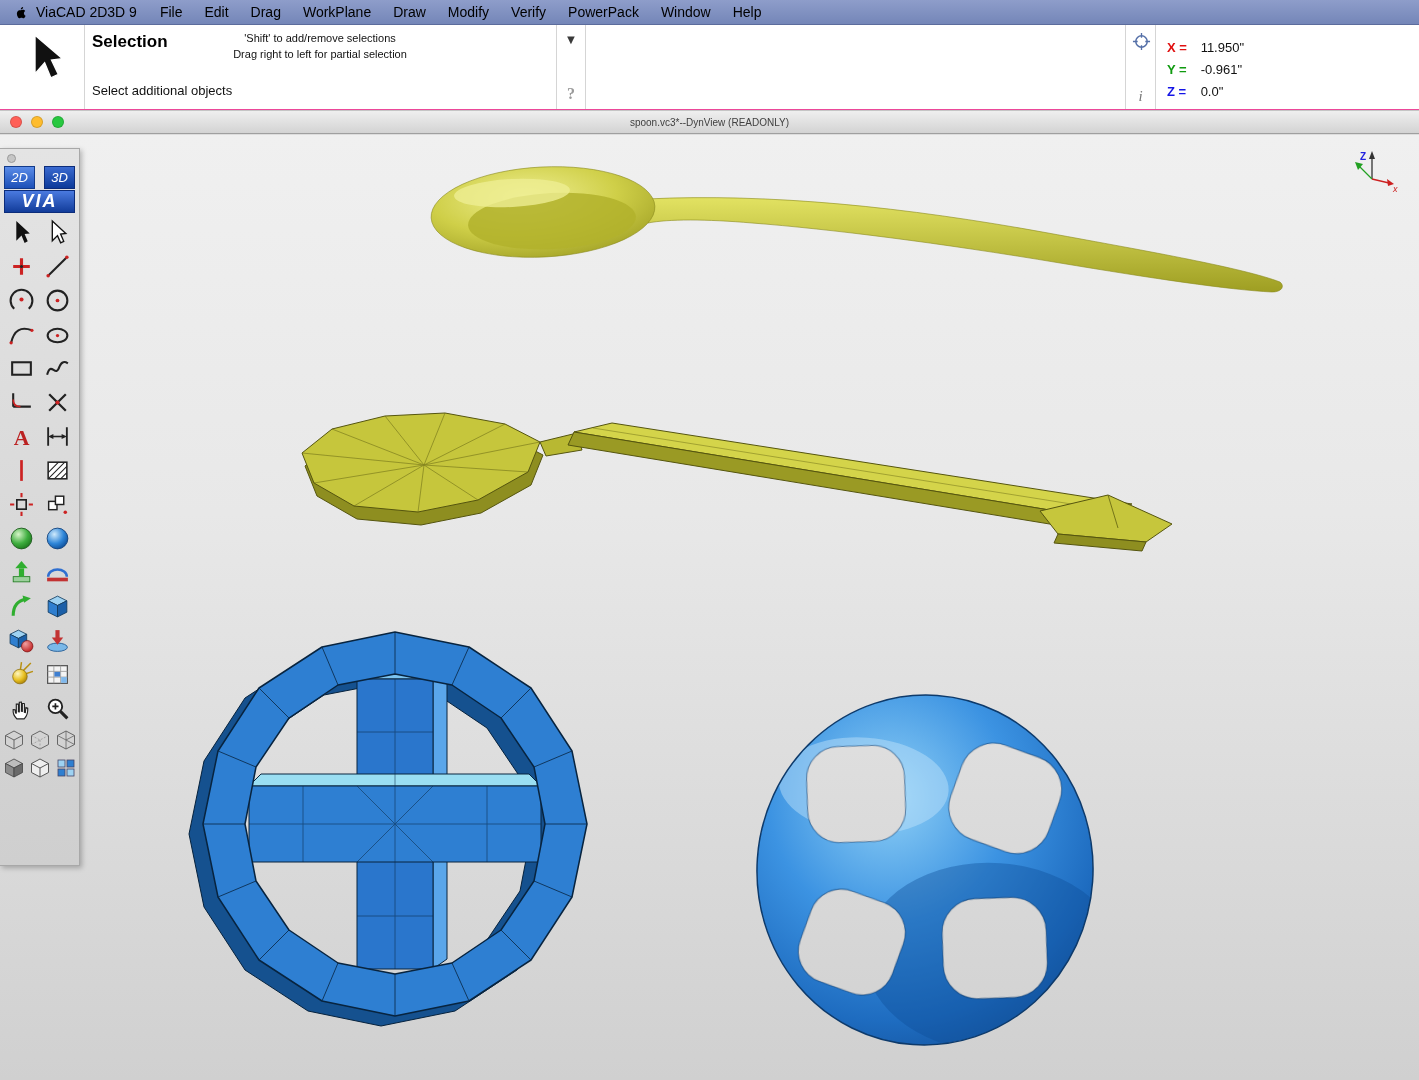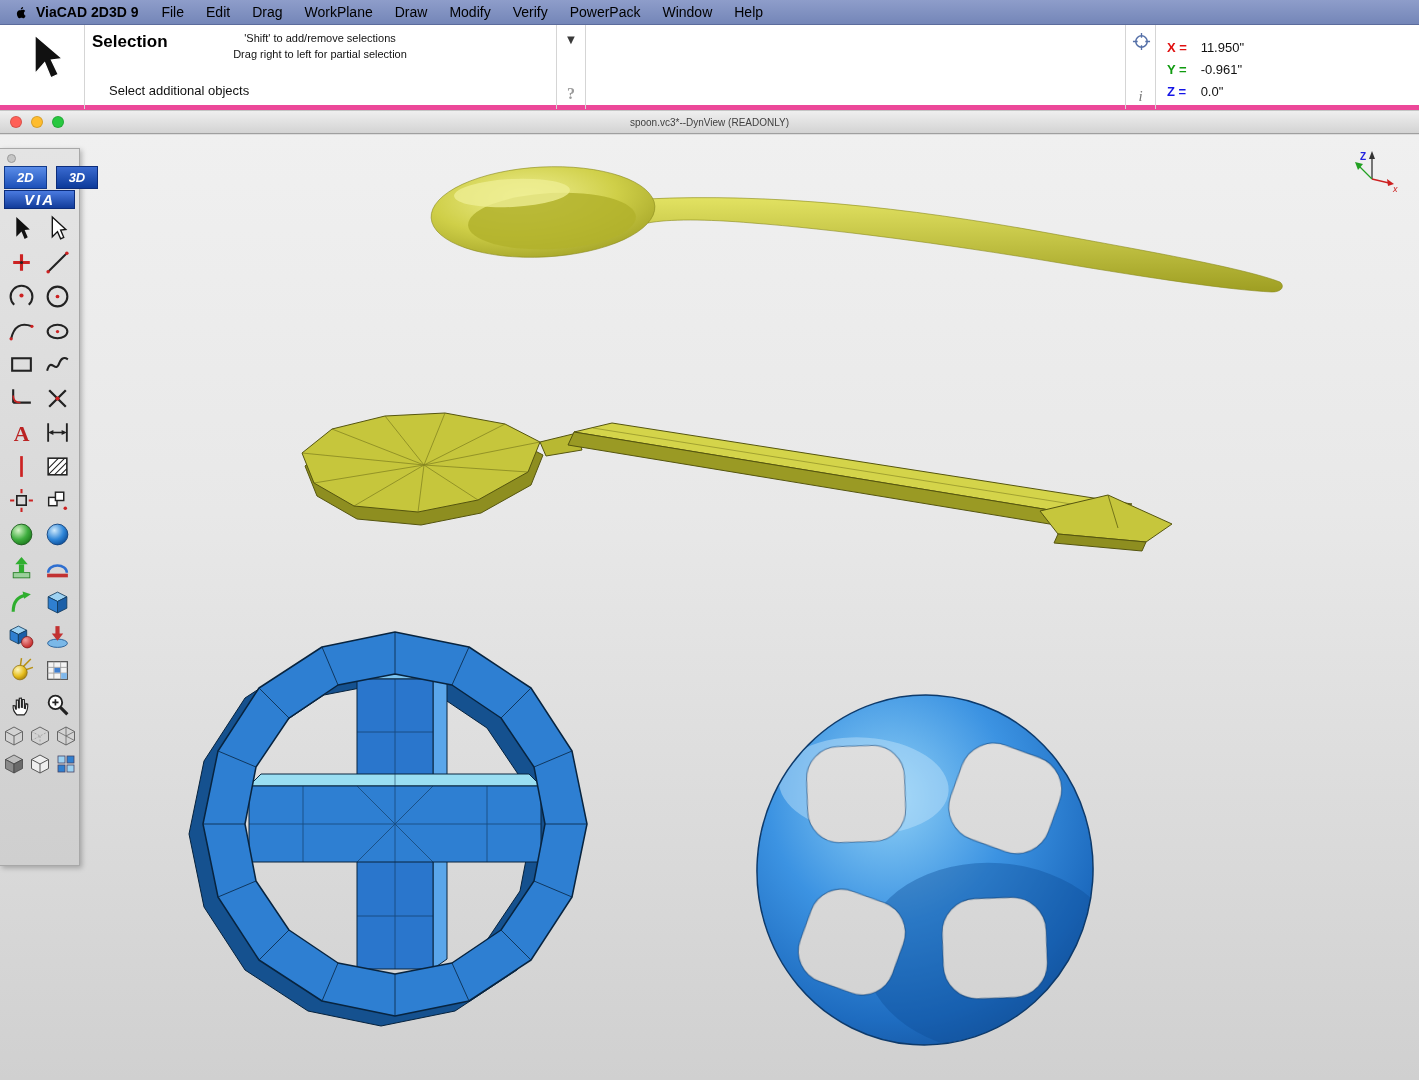--- a/index.html
+++ b/index.html
@@ -9,32 +9,32 @@
     font-family:"Liberation Sans", sans-serif; background:#ddd; cursor:default;
   }
   
   .menubar{
     position:absolute; top:0; left:0; width:100%; height:25px;
     background:linear-gradient(#8e9dca,#7486b8);
     border-bottom:1px solid #5c6c9c;
     display:flex; align-items:center; padding:0 8px; font-size:14px; color:#000;
   }
   .menubar .apple{ width:24px; display:flex; align-items:center; justify-content:center; }
-  .menubar .app-name{ font-weight:bold; padding:0 12px 0 4px;text-align:right; }
+  .menubar .app-name{ font-weight:normal; padding:0 12px 0 4px;text-align:right; }
   .menubar .menu-item{ padding:0 11px; }
   
   .toolbar{
     position:absolute; top:25px; left:0; width:100%; height:85px;
-    background:#fff; border-bottom:5px solid #ec4899;
+    background:#fff; border-bottom:1px solid #ec4899;
   }
   .cursor-cell{ position:absolute; left:0; top:0; width:85px; height:84px; border-right:1px solid #d5d5d5; }
   .cursor-cell svg{ position:absolute; left:24px; top:6px; }
   .selection-title{ position:absolute; left:92px; top:7px; font-size:17px; font-weight:bold; color:#000; }
   .hints{ position:absolute; left:92px; top:5px; width:456px; text-align:center; font-size:11px; line-height:16px; color:#111; }
-  .status-text{ position:absolute; left:92px; top:58px; font-size:13px; color:#111;margin-left:17px; }
+  .status-text{ position:absolute; left:92px; top:58px; font-size:13px; color:#111; }
   .dropdown-cell{ position:absolute; left:556px; top:0; width:30px; height:84px;
     border-left:1px solid #d5d5d5; border-right:1px solid #d5d5d5; }
   .dropdown-glyph{ position:absolute; top:7px; width:100%; text-align:center; font-size:13px; color:#3a3a3a; }
   .help-glyph{ position:absolute; bottom:6px; width:100%; text-align:center; font-size:16px; font-weight:bold;
     color:#9a9a9a; font-family:"Liberation Serif", serif; }
   .target-cell{ position:absolute; left:1125px; top:0; width:31px; height:84px;
     border-left:1px solid #d5d5d5; border-right:1px solid #d5d5d5; }
   .target-cell svg{ position:absolute; top:7px; left:6px; }
   .info-glyph{ position:absolute; bottom:4px; width:100%; text-align:center; font-size:15px; font-style:italic;
     color:#777; font-family:"Liberation Serif", serif; }
@@ -64,26 +64,26 @@
   
   .palette{
     position:absolute; left:0; top:13px; width:80px; height:718px;
     background:linear-gradient(#e4e4e4,#cfcfcf);
     border:1px solid #a8a8a8; border-left:none;
     box-shadow:2px 2px 5px rgba(0,0,0,.25);
   }
   .palette-dot{ position:absolute; left:7px; top:5px; width:9px; height:9px; border-radius:50%;
     background:#c6c6c6; border:1px solid #9a9a9a; }
   .toggle-row{ display:flex; margin:17px 4px 0; gap:1px; }
-  .t2d,.t3d{ flex:1; color:#fff; font-weight:bold; font-style:italic; text-align:center;
-    font-size:13px; padding:3px 12px; }
+  .t2d,.t3d{ flex:1; color:#fff; font-weight:normal; font-style:italic; text-align:center;
+    font-size:13px; padding:3px 0; }
   .t2d{ background:linear-gradient(#5a8ce8,#1c50b8); border:1px solid #123a8a; }
   .t3d{ background:linear-gradient(#3a6ad0,#0c3a9a); border:1px solid #0c2c7a;margin-left:8px; }
   .via{ margin:1px 4px 3px; background:linear-gradient(#4a7ae0,#123c9a); color:#fff; font-style:italic;
-    font-weight:bold; text-align:center; font-size:15px; letter-spacing:2px; border:1px solid #0c2c7a; }
+    font-weight:bold; text-align:center; font-size:18px; letter-spacing:2px; border:1px solid #0c2c7a; }
   .icon-row{ display:flex; justify-content:center; gap:2px; margin:1px 0; }
   .cell{ width:34px; height:33px; display:flex; align-items:center; justify-content:center; }
   .cell svg{ width:27px; height:27px; }
   .icon-row.triple .cell{ width:24px; height:27px; }
   .icon-row.triple .cell svg{ width:22px; height:22px; }
 </style>
 </head>
 <body>
 
 <div class="screen">

